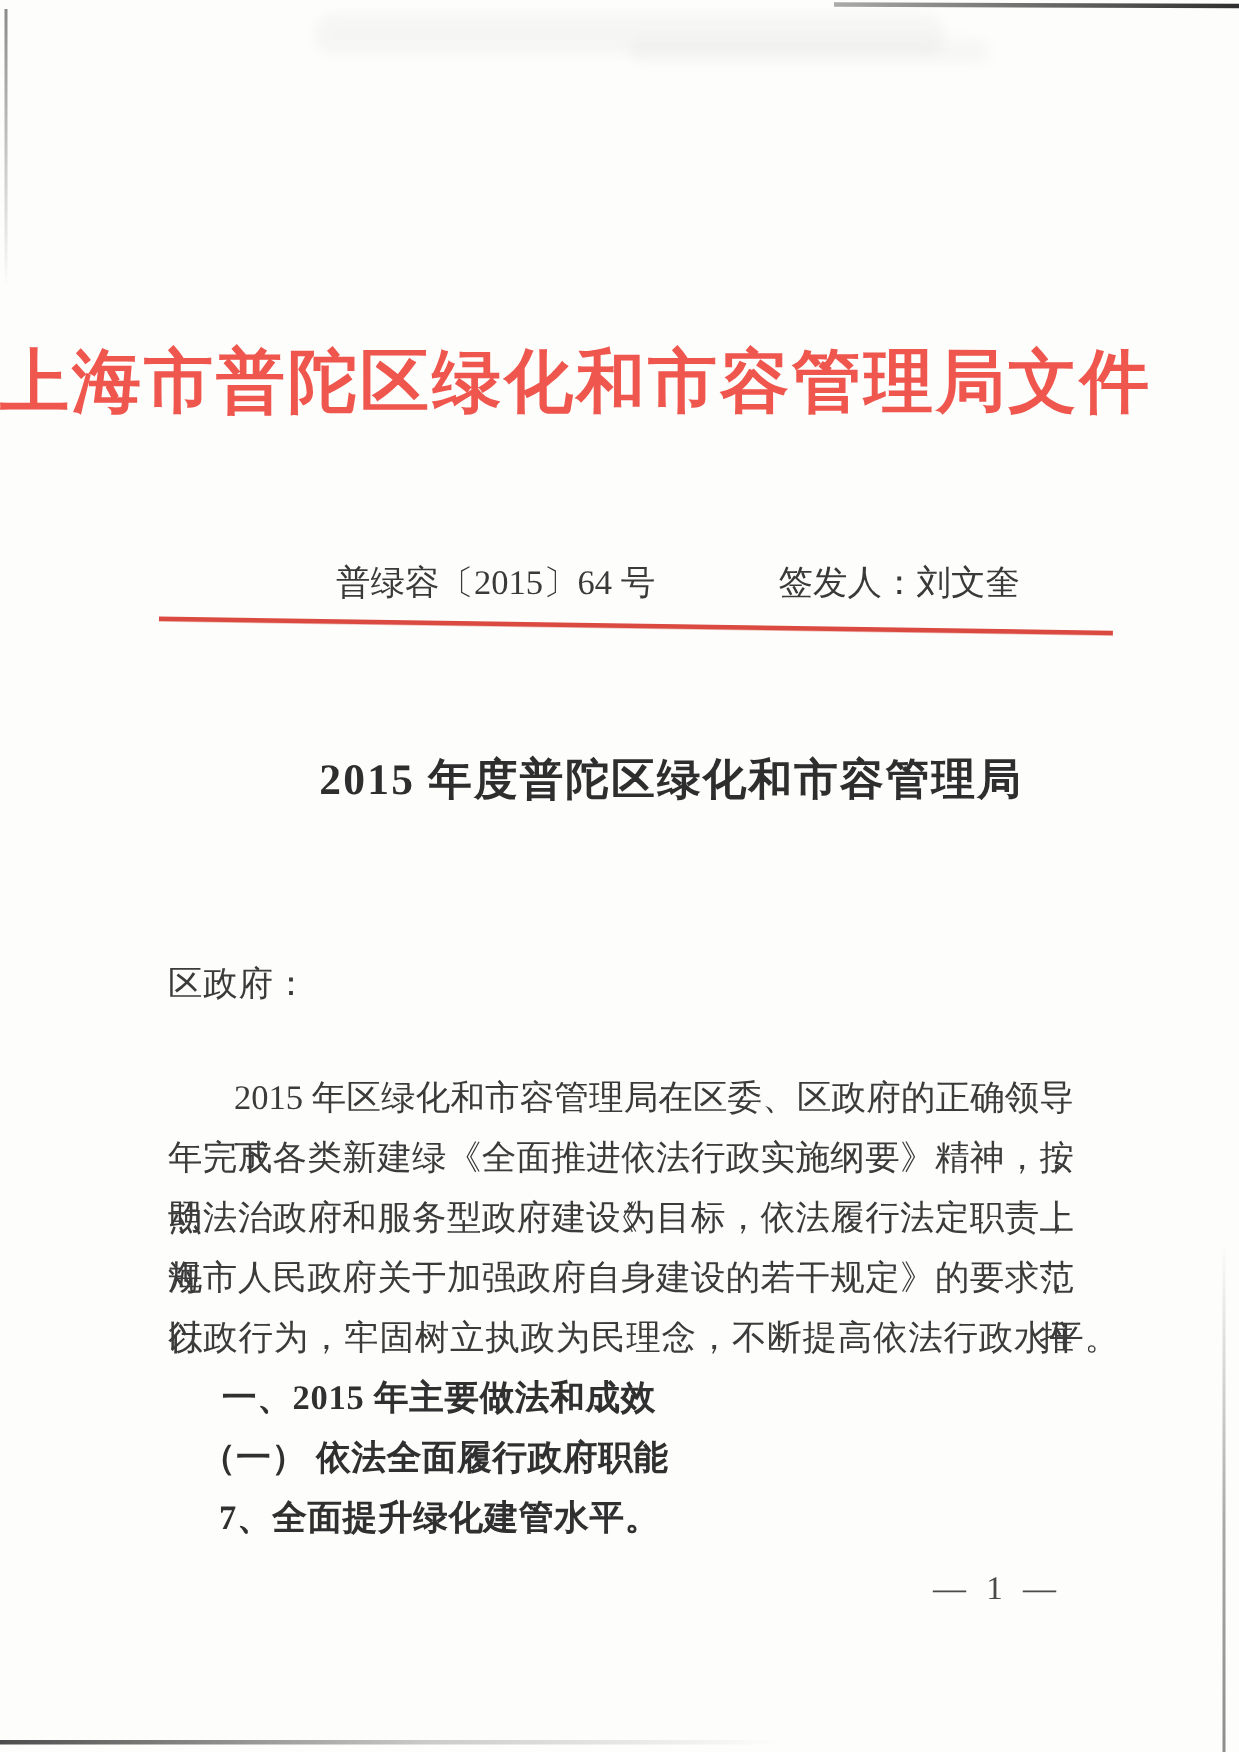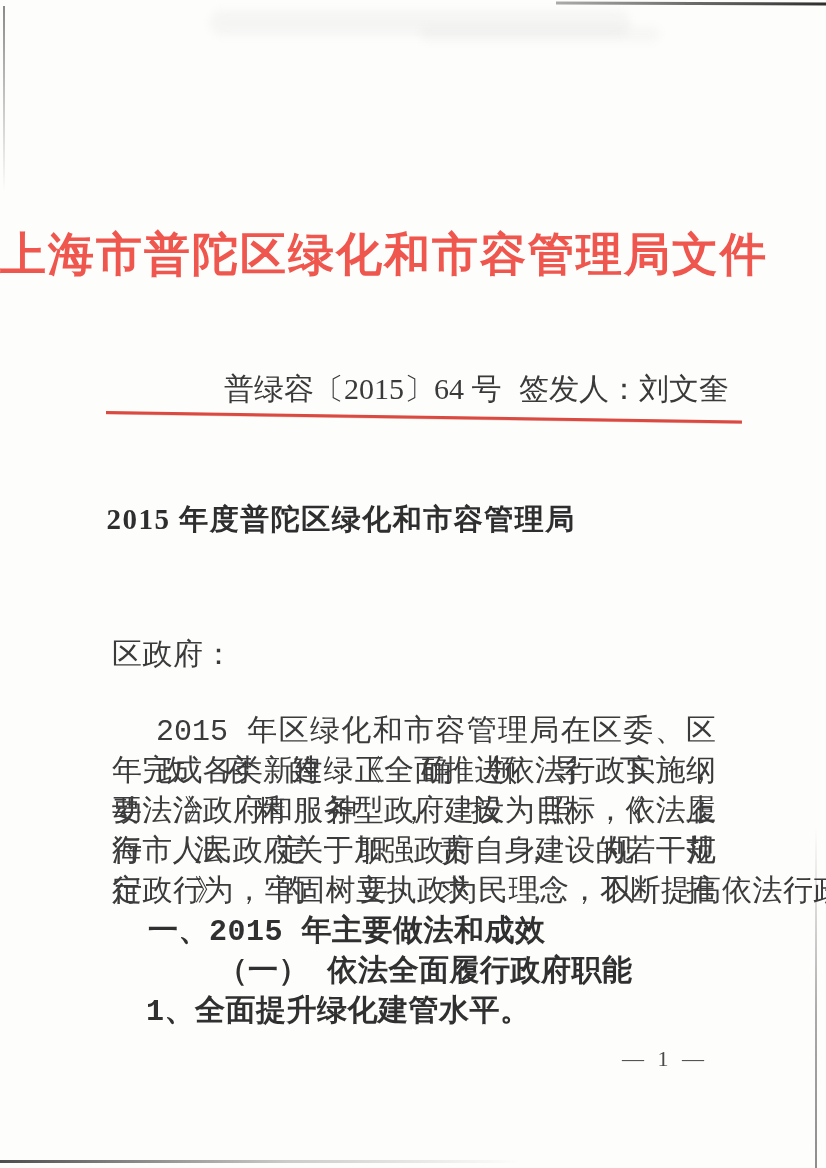--- a/index.html
+++ b/index.html
@@ -41,44 +41,44 @@
   }
   
   .letterhead{
     position:absolute; top:227px; left:0; width:668px;
     color:#ef564d;
     font-size:46px; font-weight:bold; letter-spacing:2px; line-height:56px;
     white-space:nowrap;
   }
   
   .docinfo{ position:absolute; top:374px; left:0; width:826px; height:30px;
-    font-size:30px; color:#3a3a3a; line-height:30px; }
+    font-size:23px; color:#3a3a3a; line-height:30px; }
   .doc-number{ position:absolute; left:224px; top:0; white-space:nowrap; }
   .issuer{ position:absolute; left:519px; top:0; white-space:nowrap; }
   .red-rule{
     position:absolute; top:411px; left:106px; width:636px; height:2.5px;
     background:#da4a40; transform:rotate(.85deg); transform-origin:left center;
     box-shadow:0 .5px 0 rgba(218,74,64,.35);
   }
   
-  .doc-title{ position:absolute; left:0; width:682px; text-align:center;
+  .doc-title{ position:absolute; left:0; width:682px; text-align:right;
     font-weight:bold; color:#2e2e2e; font-size:29px; letter-spacing:1.5px;
     white-space:nowrap; }
   .doc-title.t1{ top:500px; }
   .doc-title.t2{ top:560px; }
   
   .body-block{
     position:absolute; top:636px; left:112px; width:604px;
-    font-size:30px; color:#3b3b3b;font-family:Liberation Mono, monospace;
+    font-size:23px; color:#3b3b3b;
   }
   .line{ height:40px; line-height:40px; white-space:nowrap; letter-spacing:.5px; }
   .just{ white-space:normal; text-align:justify; text-align-last:justify; letter-spacing:0; }
   .ind2{ padding-left:44px;margin-top:36px; }
   .ind-h1{ padding-left:36px; }
-  .ind-h11{ padding-left:22px;text-align:center; }
+  .ind-h11{ padding-left:22px; }
   .ind-item{ padding-left:34px; }
   .ind-sub{ padding-left:24px; }
   .bold{ font-weight:bold; color:#303030; }
   
   .page-number{
     position:absolute; top:1046px; left:622px; width:100px;
     font-size:22px; color:#4a4a4a; letter-spacing:4px; white-space:nowrap;
   }
 </style>
 </head>
@@ -105,18 +105,18 @@
 
   <div class="body-block">
     <div class="line">区政府：</div>
     <div class="line just ind2">2015 年区绿化和市容管理局在区委、区政府的正确领导下，</div>
     <div class="line just">年完成各类新建绿《全面推进依法行政实施纲要》精神，按照《上</div>
     <div class="line just">动法治政府和服务型政府建设为目标，依法履行法定职责，规范</div>
     <div class="line just">海市人民政府关于加强政府自身建设的若干规定》的要求，以推</div>
     <div class="line">行政行为，牢固树立执政为民理念，不断提高依法行政水平。</div>
     <div class="line bold ind-h1">一、2015 年主要做法和成效</div>
     <div class="line bold ind-h11">（一） 依法全面履行政府职能</div>
-    <div class="line bold ind-item">1、全面提升绿化建管水平。</div>
+    <div class="line bold ind-item">7、全面提升绿化建管水平。</div>
   </div>
 
   <div class="page-number">— 1 —</div>
 
 </div>
 
 </body></html>

